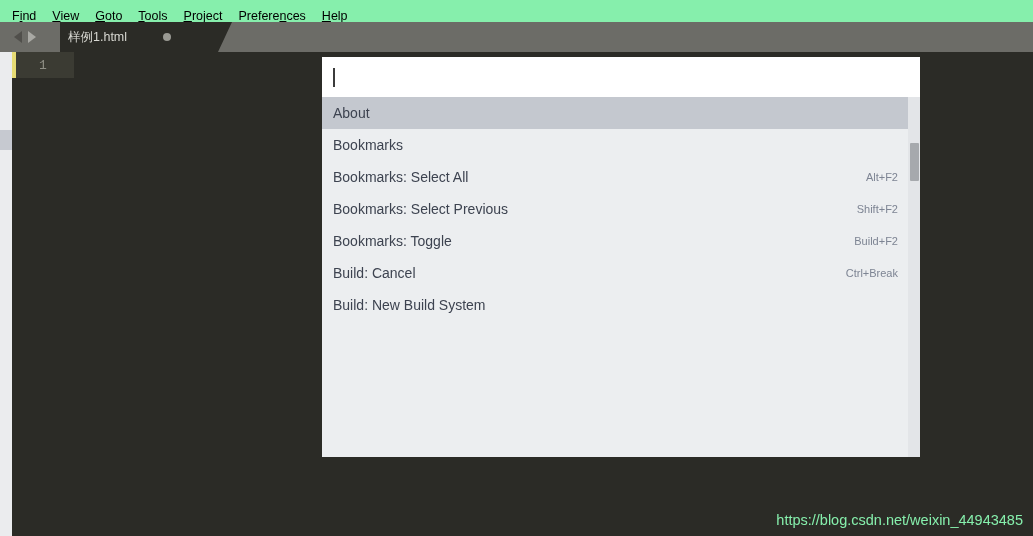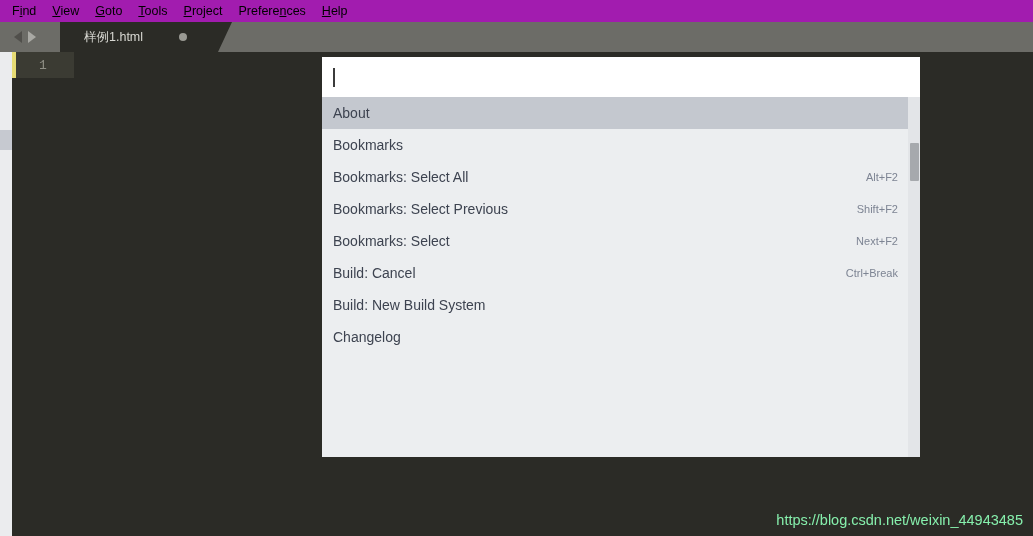--- a/index.html
+++ b/index.html
@@ -17,23 +17,23 @@
     overflow: hidden;
     background: #2b2b26;
   }
 
   
   .menubar {
     position: absolute;
     left: 0; top: 0;
     width: 1033px;
     height: 32px;
-    background: #a21caf;
-    display: flex;
-    align-items: flex-start;
+    background: #86efac;
+    display: flex;
+    align-items: center;
     padding-left: 4px;
     box-sizing: border-box;
   }
   .menu-item {
     font-size: 12.5px;
     color: #000000;
     padding: 0 8px;
     line-height: 22px;
     white-space: nowrap;
     cursor: default;
@@ -69,21 +69,21 @@
   .tri-right {
     border-left: 8px solid #a9a9a4;
   }
   .tab {
     position: absolute;
     left: 60px; top: 0;
     height: 30px;
     background: #2b2b26;
     display: flex;
     align-items: center;
-    padding: 0 0 0 24px;
+    padding: 0 0 0 8px;
     box-sizing: border-box;
     min-width: 172px;
     clip-path: polygon(0 0, 100% 0, calc(100% - 14px) 100%, 0 100%);
   }
   .tab-title {
     font-size: 12.5px;
     color: #d8d8d2;
     white-space: nowrap;
     margin-right: 36px;
   }
@@ -285,32 +285,29 @@
         </div>
         <div class="pal-row">
           <span class="pal-label">Bookmarks: Select All</span>
           <span class="pal-shortcut">Alt+F2</span>
         </div>
         <div class="pal-row">
           <span class="pal-label">Bookmarks: Select Previous</span>
           <span class="pal-shortcut">Shift+F2</span>
         </div>
         <div class="pal-row">
-          <span class="pal-label">Bookmarks: Select</span>
-          <span class="pal-shortcut">Next+F2</span>
+          <span class="pal-label">Bookmarks: Toggle</span>
+          <span class="pal-shortcut">Build+F2</span>
         </div>
         <div class="pal-row">
           <span class="pal-label">Build: Cancel</span>
           <span class="pal-shortcut">Ctrl+Break</span>
         </div>
         <div class="pal-row">
           <span class="pal-label">Build: New Build System</span>
-        </div>
-        <div class="pal-row">
-          <span class="pal-label">Changelog</span>
         </div>
       </div>
     <div class="pal-scroll-track">
       <div class="pal-scroll-thumb"></div>
     </div>
   </div>
 
   <div class="watermark">https://blog.csdn.net/weixin_44943485</div>
 
 </div>

